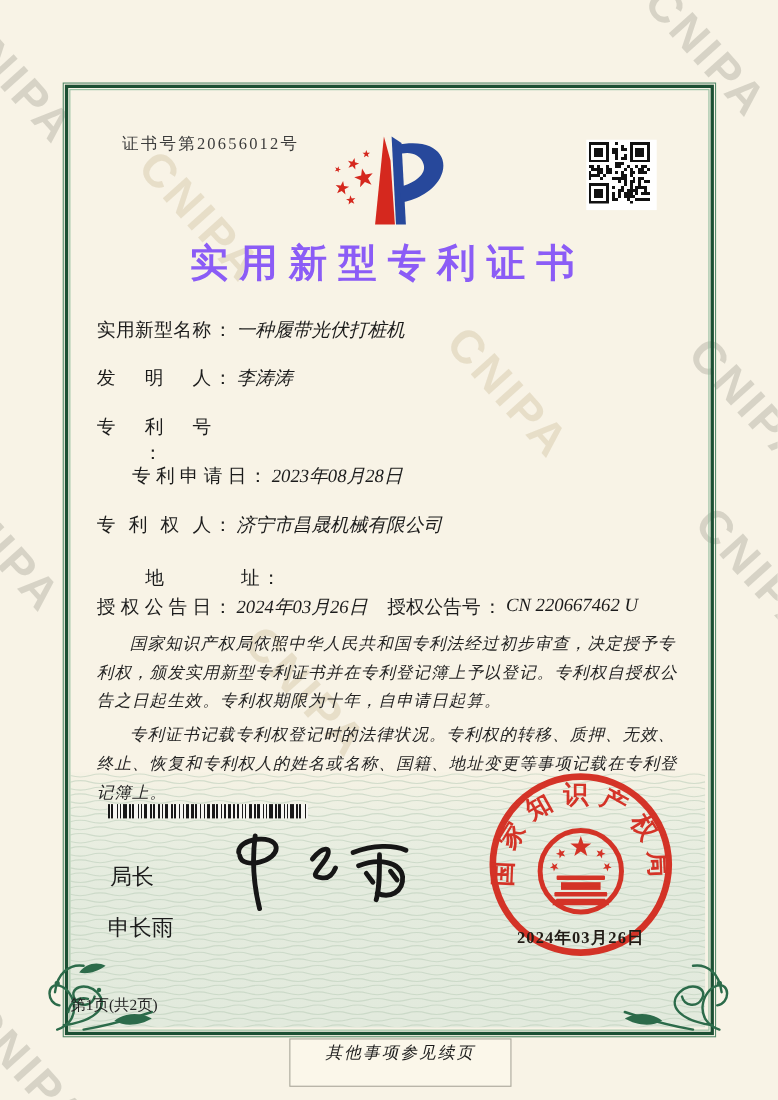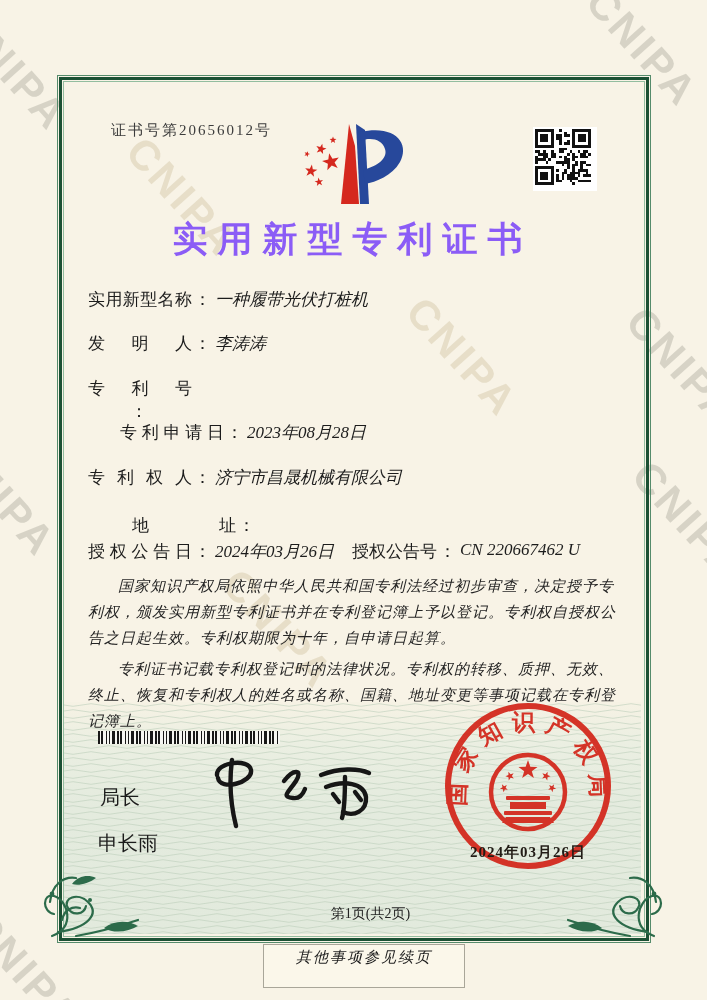--- a/index.html
+++ b/index.html
@@ -49,22 +49,22 @@
       font-family:"Liberation Sans","DejaVu Sans",sans-serif;margin-top:16px;}
   .signature{position:absolute;left:205px;top:750px;z-index:4;}
   
   .seal{position:absolute;left:442px;top:700px;width:172px;height:172px;z-index:4;}
   .seal-date{position:absolute;left:442px;top:843px;width:172px;text-align:center;z-index:5;
              font-size:15px;font-weight:bold;color:#221c16;letter-spacing:1px;}
   
   .flourish{position:absolute;z-index:2;}
   .flourish.right{transform:scaleX(-1);}
   
-  .page-info{position:absolute;left:64px;top:905px;width:577px;text-align:center;
-             font-size:14px;z-index:3;color:#222;padding-left:18px;}
+  .page-info{position:absolute;left:64px;top:905px;width:577px;text-align:left;
+             font-size:14px;z-index:3;color:#222;}
   .note-box{position:absolute;left:263px;top:944px;width:180px;padding:3px 10px 20px 10px;
             border:1px solid #a9a699;background:#fbf7ea;text-align:center;font-size:15px;
             font-style:italic;letter-spacing:2px;z-index:3;}
   .qr{position:absolute;left:533px;top:127px;width:60px;height:60px;z-index:3;background:#fff;padding:2px;}
   .logo{position:absolute;left:298px;top:118px;z-index:3;}
 </style>
 </head>
 <body>
 
 <div class="wm gray" style="left:-18px;top:2px;">CNIPA</div>

